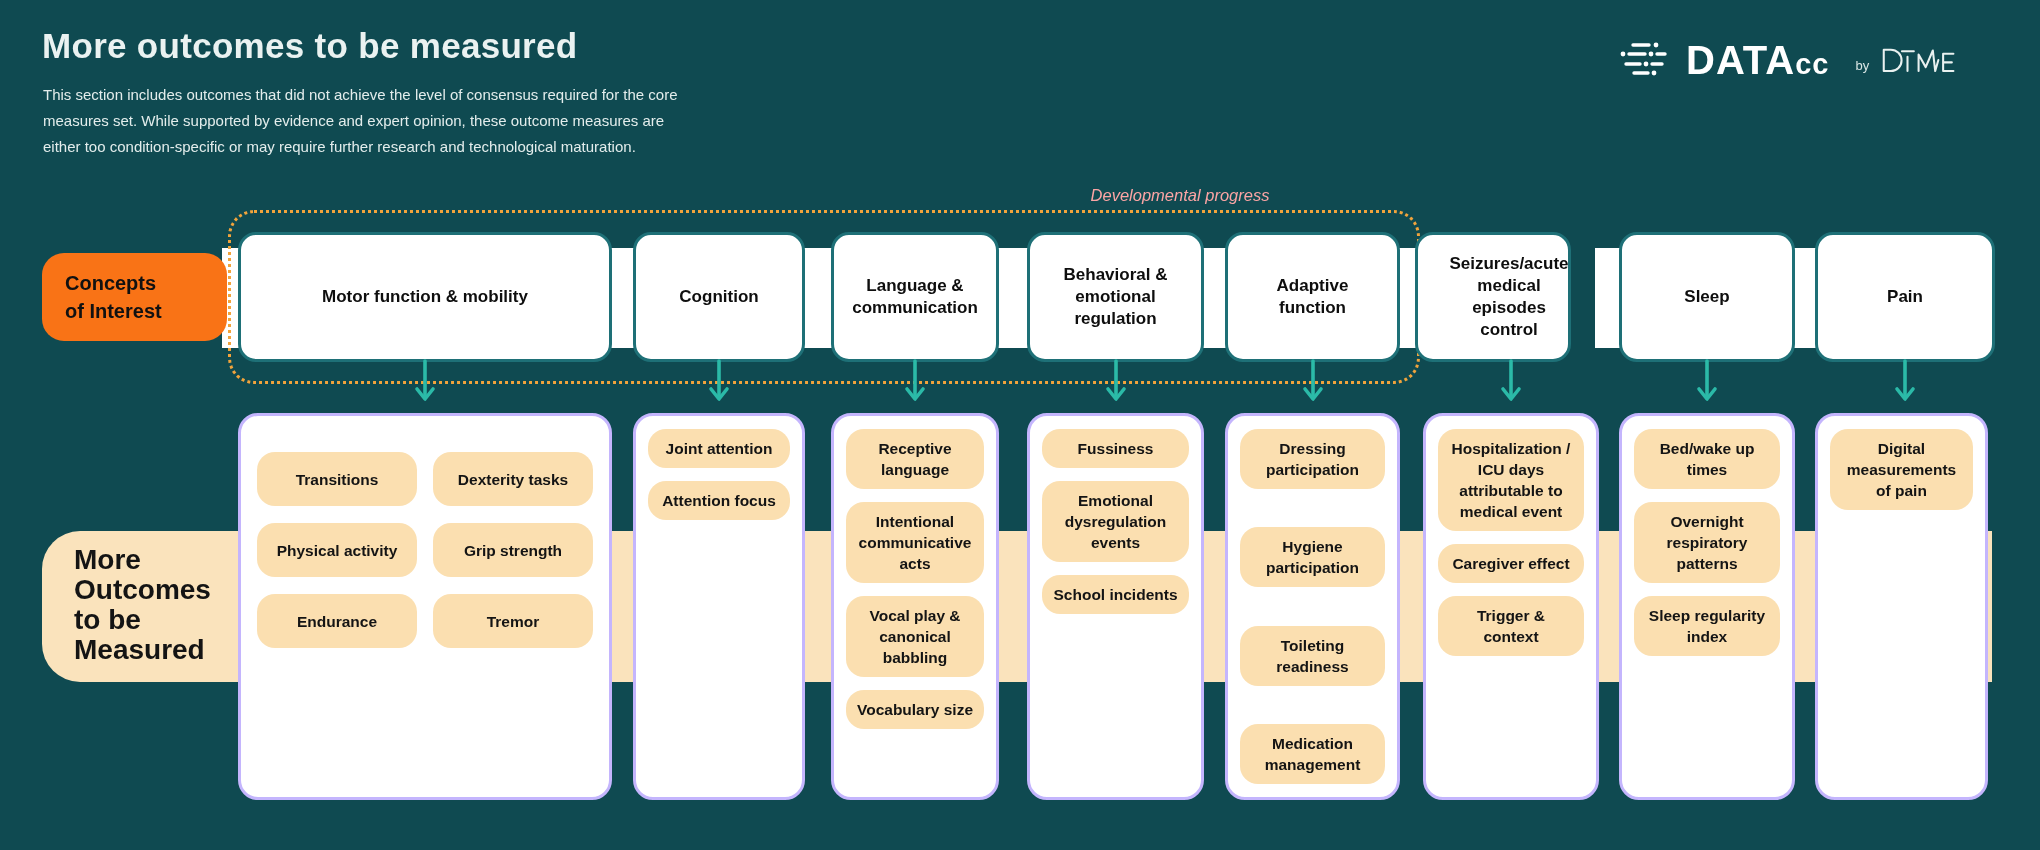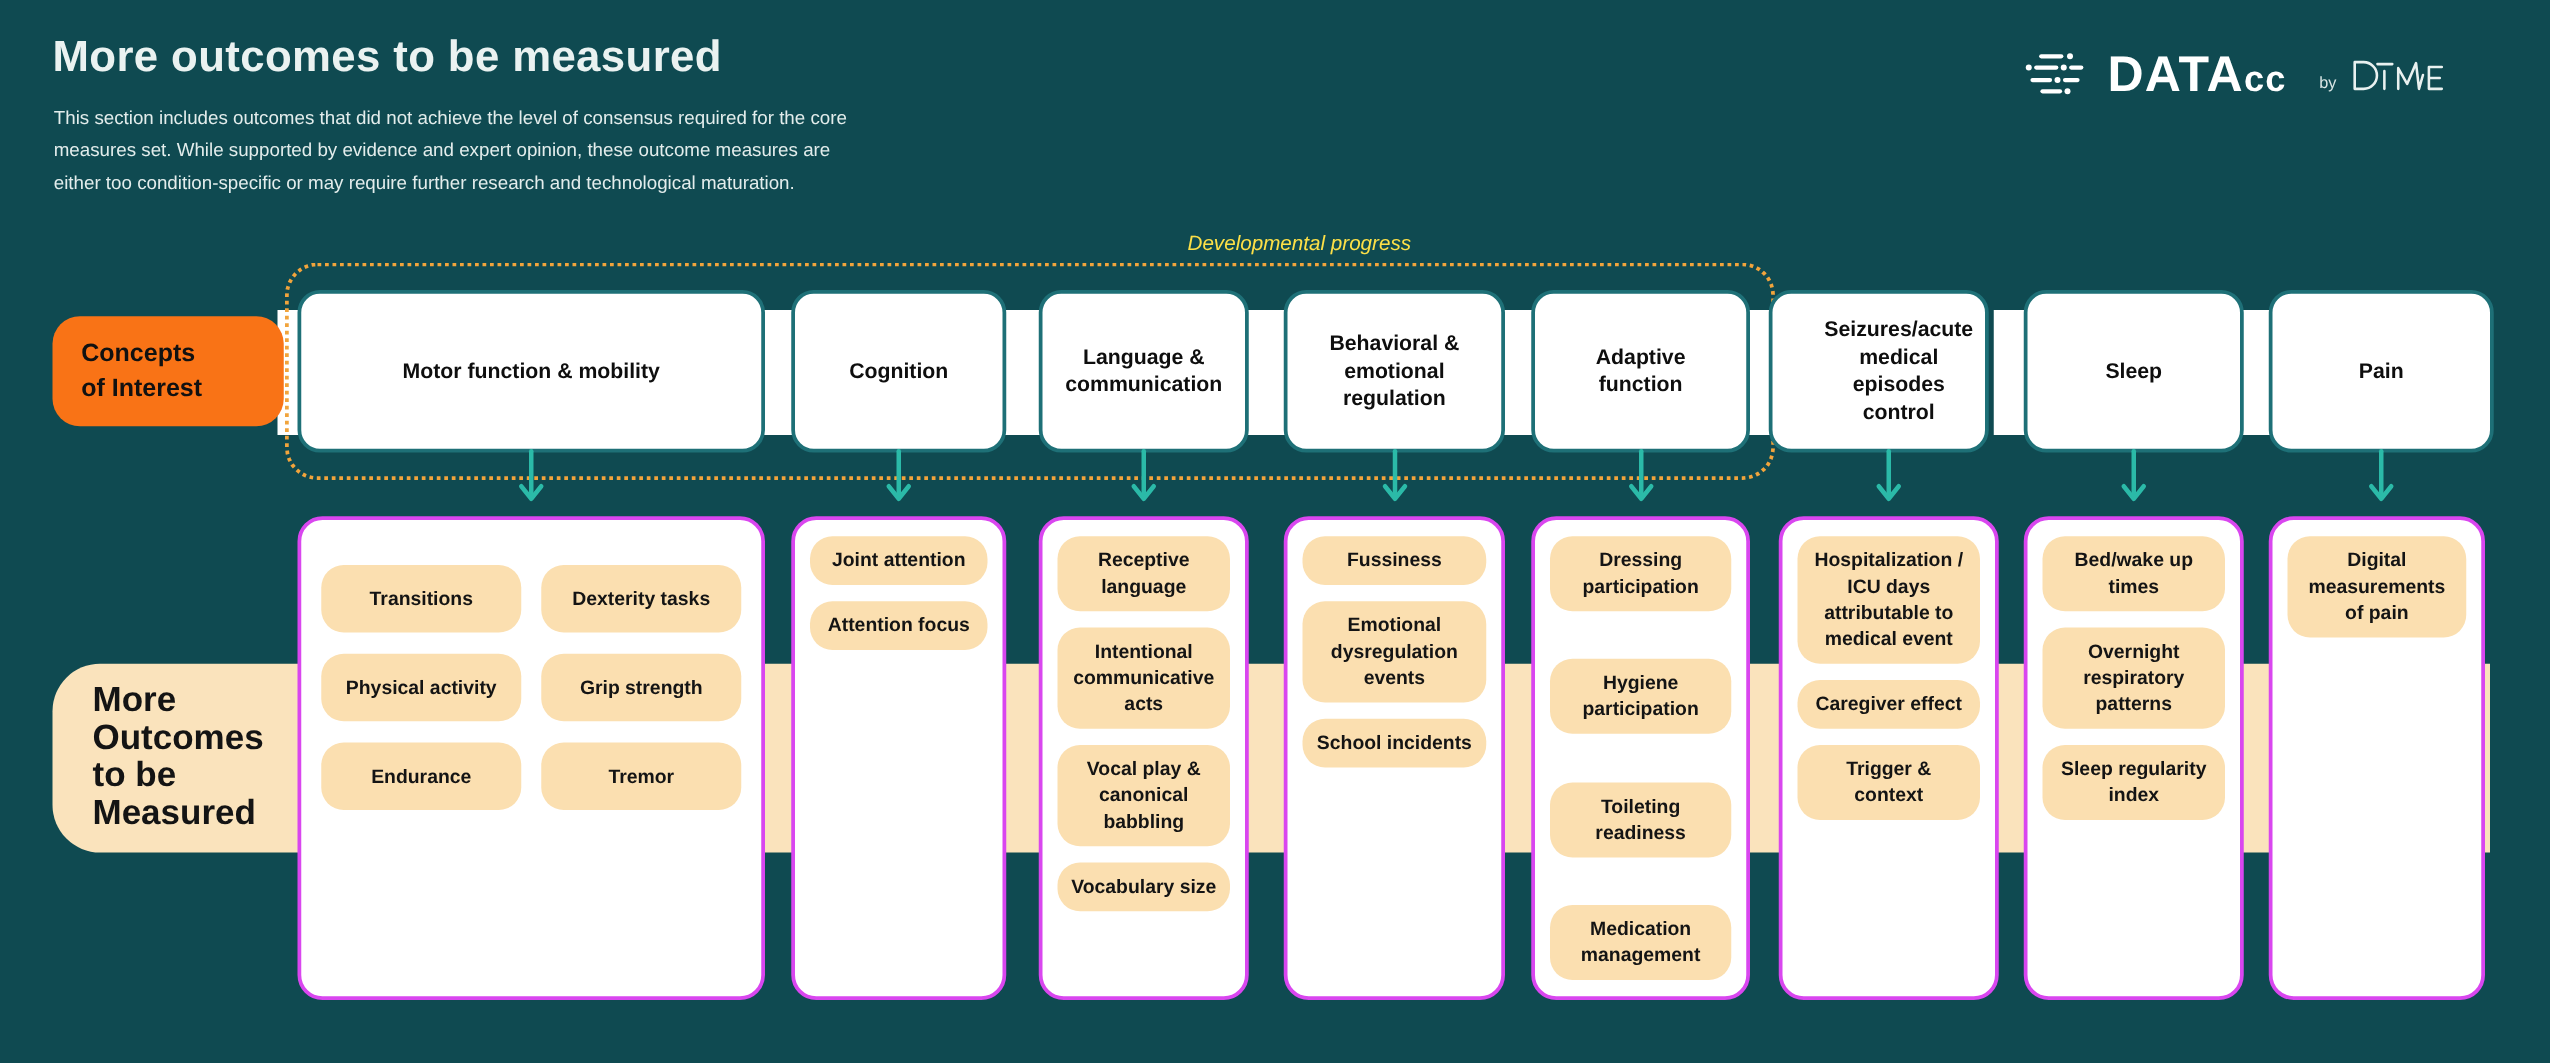--- a/index.html
+++ b/index.html
@@ -16,39 +16,39 @@
   .subtitle{left:43px;top:82px;font-size:15px;line-height:26px;color:#E3EDEC;white-space:pre-line;}
 
   
   .logo-wrap{left:1618px;top:36px;height:48px;display:flex;align-items:center;}
   .logo-brand{color:#FFFFFF;font-weight:bold;font-size:40px;letter-spacing:1px;line-height:1;}
   .logo-brand .cc{font-size:29px;letter-spacing:1px;}
   .logo-by{color:#D9E6E5;font-size:13px;margin:10px 10px 0 26px;}
 
   
   .dev-frame{left:228px;top:210px;width:1186px;height:168px;border:3px dotted #F1A43C;border-radius:26px;}
-  .dev-label{left:950px;top:186px;width:460px;text-align:left;font-size:16.5px;font-style:italic;color:#fde047;}
+  .dev-label{left:950px;top:186px;width:460px;text-align:center;font-size:16.5px;font-style:italic;color:#fca5a5;}
 
   
   .row-label{left:42px;top:253px;width:185px;height:88px;background:#f97316;border-radius:22px;z-index:3;
              display:flex;align-items:center;}
   .row-label .txt{padding-left:23px;font-size:20px;font-weight:bold;color:#111;line-height:28px;white-space:pre-line;}
   .concept-box{top:232px;height:130px;background:#FFFFFF;border:3px solid #1E7077;border-radius:18px;z-index:3;
                box-sizing:border-box;display:flex;align-items:center;justify-content:center;text-align:center;}
   .concept-box .txt{font-size:17px;font-weight:bold;color:#0E0E0E;line-height:22px;padding:0 14px;}
   .connector{top:248px;height:100px;background:#FFFFFF;z-index:1;}
   .dev-frame{z-index:2;}
   .arrow{top:358px;z-index:4;}
 
   
   .band{left:42px;top:531px;width:1950px;height:151px;background:#FAE3BC;border-radius:38px 0 0 38px;z-index:0;}
   .band-label{left:74px;top:545px;font-size:28px;font-weight:bold;color:#141414;line-height:30px;white-space:pre-line;z-index:2;}
 
   
-  .col{top:413px;height:387px;background:#FFFFFF;border:3px solid #d946ef;border-radius:20px;z-index:2;
+  .col{top:413px;height:387px;background:#FFFFFF;border:3px solid #c4b5fd;border-radius:20px;z-index:2;
        box-sizing:border-box;display:flex;flex-direction:column;align-items:stretch;gap:13px;padding:13px 12px;}
   .col.grid2{display:grid;grid-template-columns:1fr 1fr;gap:17px 16px;align-content:start;padding:36px 16px;}
   .pill{background:#FBDFB0;border-radius:18px;display:flex;align-items:center;justify-content:center;
         text-align:center;font-size:15.5px;font-weight:bold;color:#141414;line-height:21px;padding:9px 10px;box-sizing:border-box;}
   .col.grid2 .pill{min-height:54px;padding:6px 6px;}
 
   svg{display:block;}
 </style>
 </head>
 <body>
@@ -176,21 +176,21 @@
           <path d="M3 31 L11 41 L19 31"></path>
         </svg>
       </div>
       <div class="abs col" style="left: 1225px; width: 175px; justify-content: space-between;">
         <div class="pill">Dressing participation</div>
         <div class="pill">Hygiene participation</div>
         <div class="pill">Toileting readiness</div>
         <div class="pill">Medication management</div>
       </div>
       <div class="abs connector" style="left: 1396px; width: 31px;"></div>
-      <div class="abs concept-box" style="left: 1415px; width: 176px; padding-left: 32px;">
+      <div class="abs concept-box" style="left: 1415px; width: 156px; padding-left: 32px;">
         <div class="txt">Seizures/acute medical episodes control</div>
       </div>
       <div class="abs arrow" style="left: 1500px;">
         <svg width="22" height="50" viewBox="0 0 22 50" fill="none" stroke="#2BBAA8" stroke-width="3.6" stroke-linecap="round" stroke-linejoin="round">
           <path d="M11 3 V38"></path>
           <path d="M3 31 L11 41 L19 31"></path>
         </svg>
       </div>
       <div class="abs col" style="left: 1423px; width: 176px;">
         <div class="pill">Hospitalization / ICU days attributable to medical event</div>

